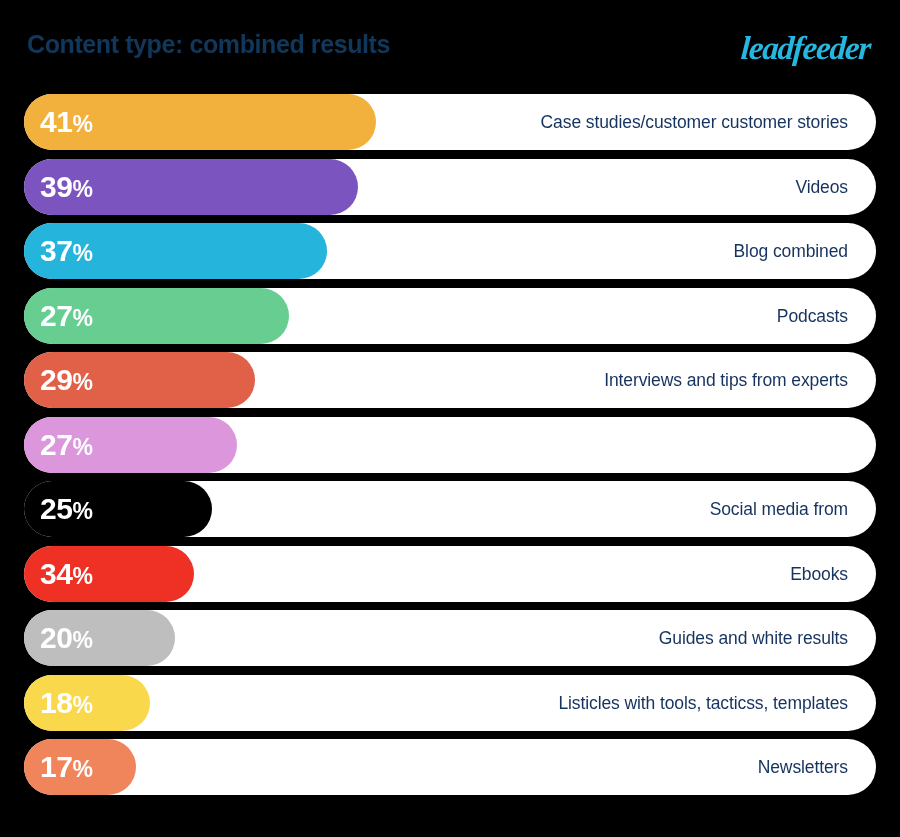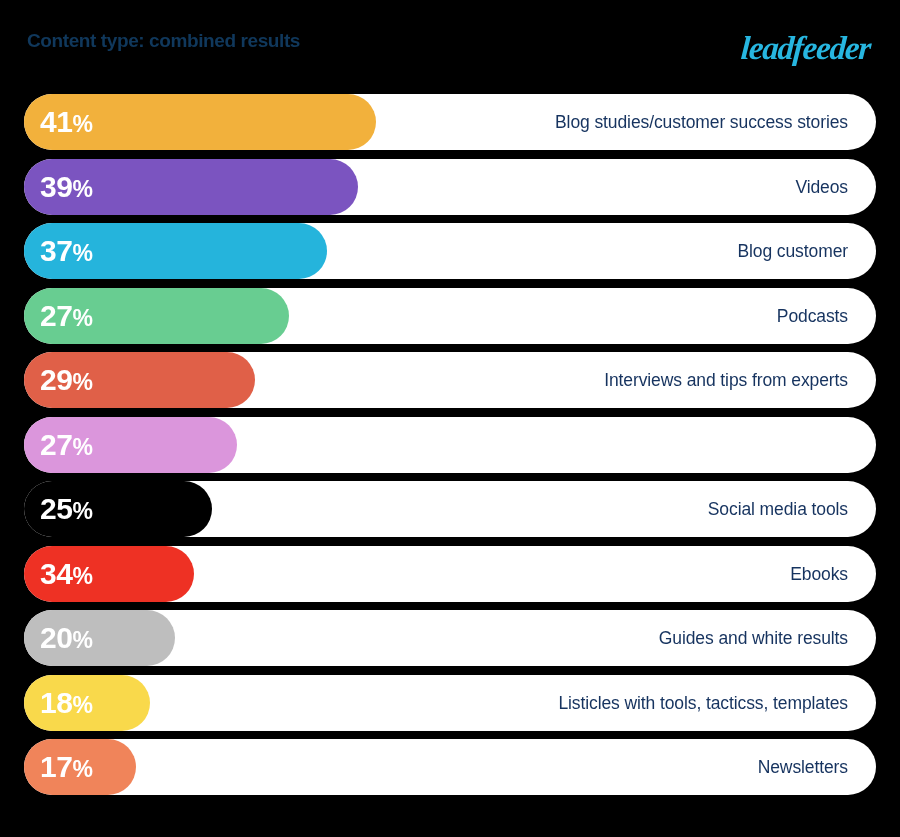--- a/index.html
+++ b/index.html
@@ -22,21 +22,21 @@
     left: 0;
     top: 0;
     width: 900px;
     height: 90px;
   }
   .chart-title {
     position: absolute;
     left: 27px;
     top: 30px;
     font-family: "Liberation Sans", sans-serif;
-    font-size: 19px;
+    font-size: 25px;
     font-weight: bold;
     letter-spacing: -0.4px;
     color: #10385C;
     white-space: nowrap;
   }
   .logo {
     position: absolute;
     right: 30px;
     top: 30px;
     font-family: "Liberation Serif", serif;
@@ -119,33 +119,33 @@
   <div class="header">
     <div class="chart-title">Content type: combined results</div>
     <div class="logo">leadfeeder</div>
   </div>
 
   <div class="bars" id="bars-container">
       <div class="bar-row">
         <div class="track"></div>
         <div class="fill" style="width: 352px; background: rgb(242, 177, 60);"></div>
         <div class="pct"><span>41</span><span class="sym">%</span></div>
-        <div class="cat">Blog studies/customer success stories</div>
+        <div class="cat">Case studies/customer customer stories</div>
       </div>
       <div class="bar-row">
         <div class="track"></div>
         <div class="fill" style="width: 334px; background: rgb(123, 84, 192);"></div>
         <div class="pct"><span>39</span><span class="sym">%</span></div>
         <div class="cat">Videos</div>
       </div>
       <div class="bar-row">
         <div class="track"></div>
         <div class="fill" style="width: 303px; background: rgb(37, 180, 220);"></div>
         <div class="pct"><span>37</span><span class="sym">%</span></div>
-        <div class="cat">Blog customer</div>
+        <div class="cat">Blog combined</div>
       </div>
       <div class="bar-row">
         <div class="track"></div>
         <div class="fill" style="width: 265px; background: rgb(104, 205, 145);"></div>
         <div class="pct"><span>27</span><span class="sym">%</span></div>
         <div class="cat">Podcasts</div>
       </div>
       <div class="bar-row">
         <div class="track"></div>
         <div class="fill" style="width: 231px; background: rgb(224, 96, 72);"></div>
@@ -154,21 +154,21 @@
       </div>
       <div class="bar-row">
         <div class="track"></div>
         <div class="fill" style="width: 213px; background: rgb(219, 150, 220);"></div>
         <div class="pct"><span>27</span><span class="sym">%</span></div>
       </div>
       <div class="bar-row">
         <div class="track"></div>
         <div class="fill" style="width: 188px; background: rgb(0, 0, 0);"></div>
         <div class="pct"><span>25</span><span class="sym">%</span></div>
-        <div class="cat">Social media tools</div>
+        <div class="cat">Social media from</div>
       </div>
       <div class="bar-row">
         <div class="track"></div>
         <div class="fill" style="width: 170px; background: rgb(238, 49, 36);"></div>
         <div class="pct"><span>34</span><span class="sym">%</span></div>
         <div class="cat">Ebooks</div>
       </div>
       <div class="bar-row">
         <div class="track"></div>
         <div class="fill" style="width: 151px; background: rgb(190, 190, 190);"></div>

